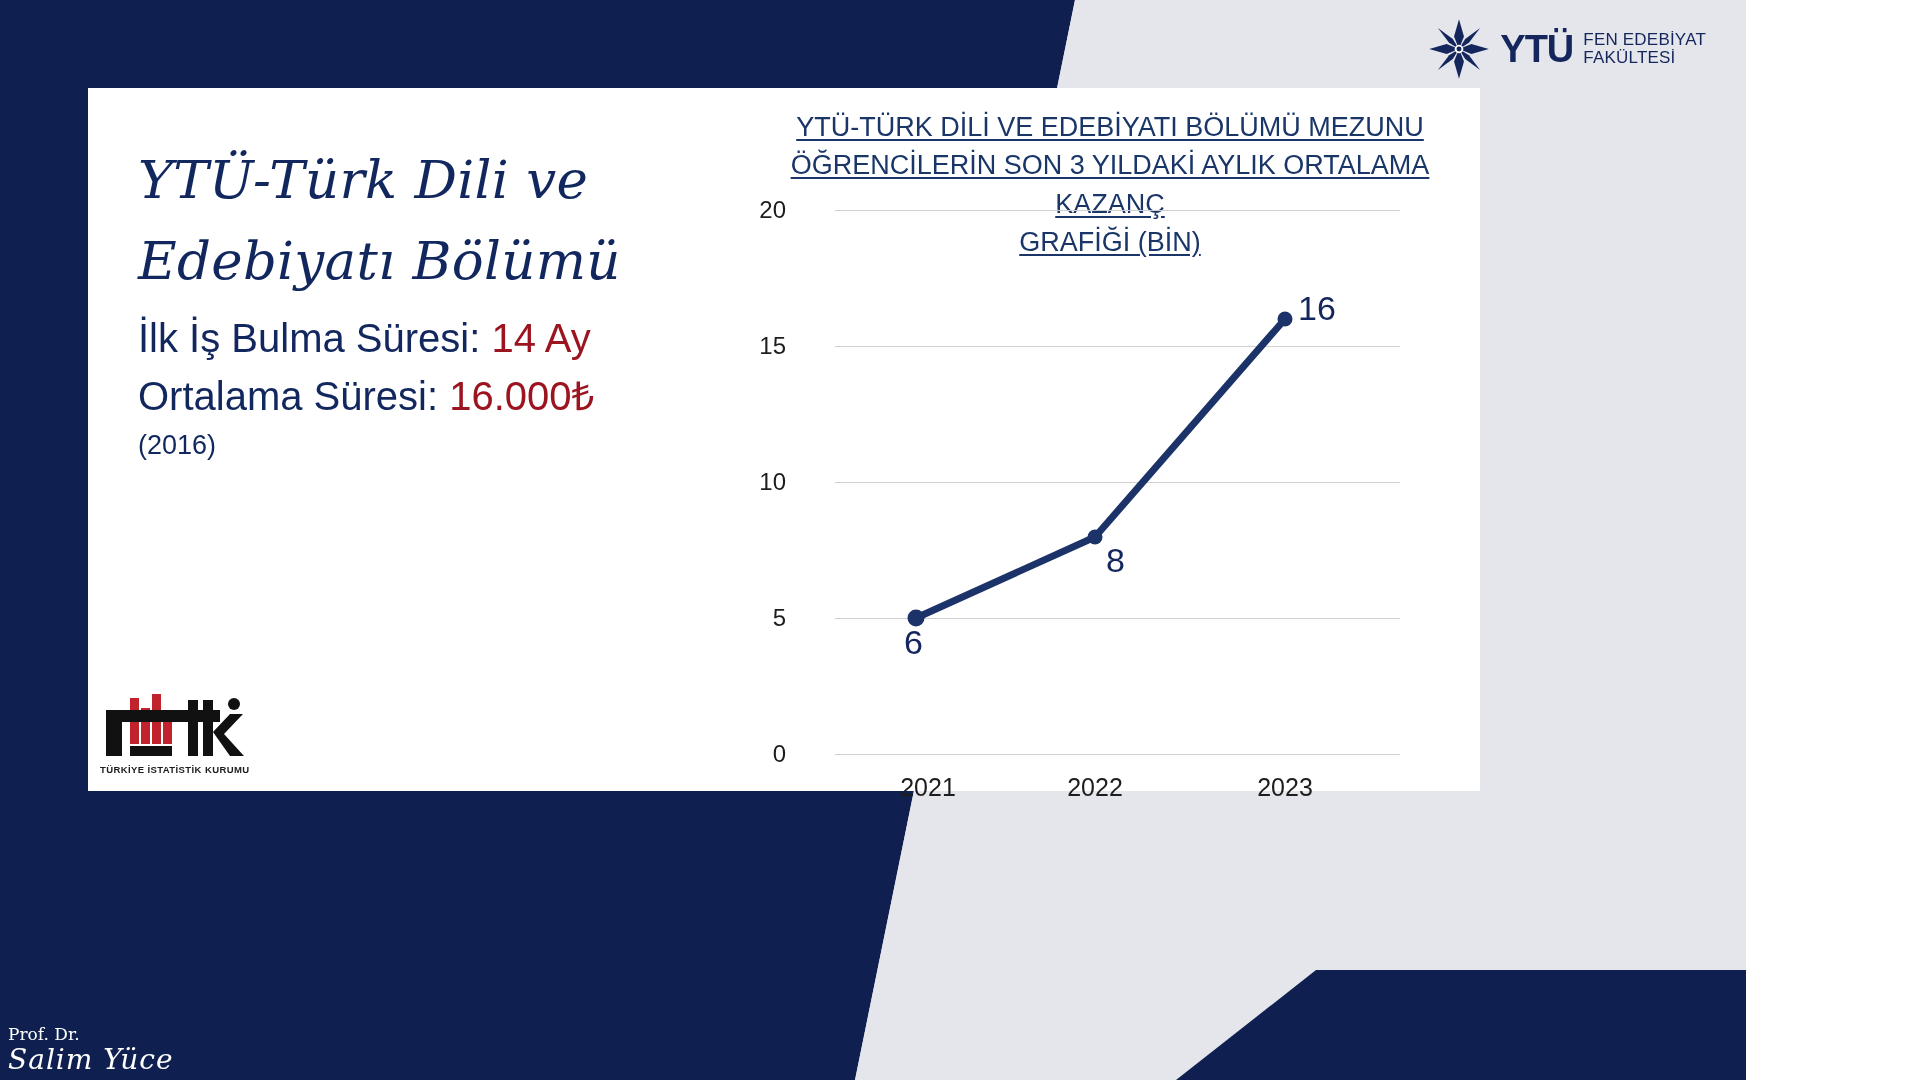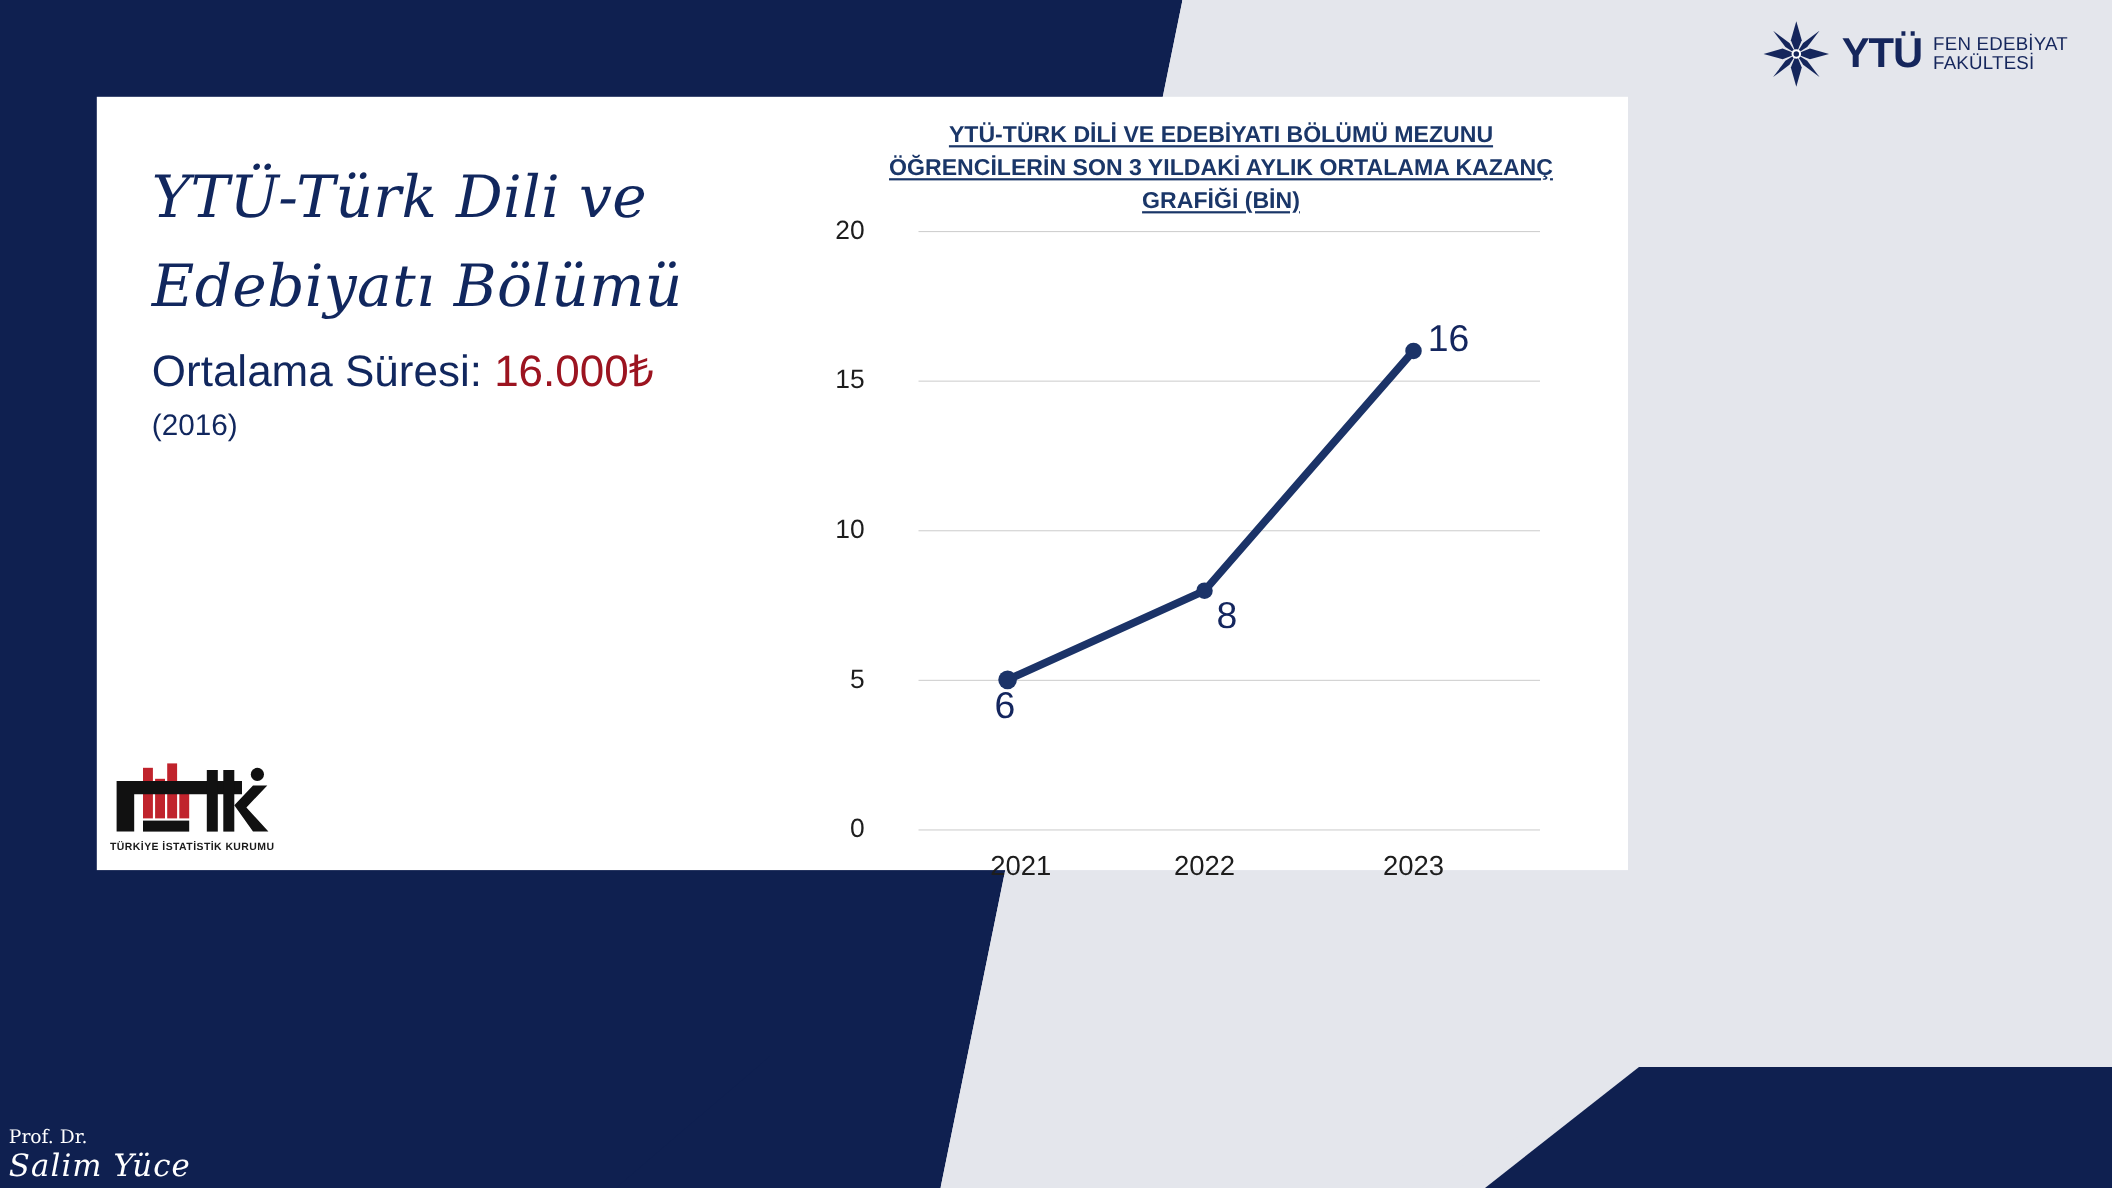--- a/index.html
+++ b/index.html
@@ -6,24 +6,25 @@
     margin: 0;
     padding: 0;
     width: 1920px;
     height: 1080px;
     overflow: hidden;
     font-family: "Liberation Sans", sans-serif;
   }
 
   #slide {
     position: relative;
-    width: 1920px;
+    width: 1718px;
     height: 1080px;
     background: #e4e6ec;
     overflow: hidden;
+    padding-left: 28px;
   }
 
   
   .bg-navy-main {
     position: absolute;
     left: 0; top: 0;
     width: 1920px; height: 1080px;
     background: #0f2050;
     clip-path: polygon(0 0, 1075px 0, 855px 1080px, 0 1080px);
   }
@@ -137,22 +138,22 @@
   }
 
   
   .chart-wrap {
     position: absolute;
     left: 740px; top: 108px;
     width: 740px; height: 680px;
   }
   .chart-title {
     font-family: "Liberation Sans", sans-serif;
-    font-size: 21px;
-    font-weight: bold;
+    font-size: 27px;
+    font-weight: normal;
     color: #1a3668;
     text-align: center;
     line-height: 1.42;
     text-decoration: underline;
     text-underline-offset: 3px;
     padding: 0 8px;
     margin: 0;
   }
   .plot {
     position: absolute;
@@ -243,20 +244,23 @@
       <span>FAKÜLTESİ</span>
     </div>
   </div>
 
   <div class="card"></div>
 
   <div class="left-col">
     <div class="dept-heading">YTÜ-Türk Dili ve Edebiyatı Bölümü</div>
 
 
+    <div class="stat-line">
+      <span>İlk İş Bulma Süresi: </span><span class="stat-val">14 Ay</span>
+    </div>
 
     <div class="stat-line">
       <span>Ortalama Süresi: </span><span class="stat-val">16.000₺</span>
     </div>
 
     <div class="year-note">(2016)</div>
   </div>
 
   <div class="tuik">
     <svg viewBox="0 0 150 66" width="150" height="66">

